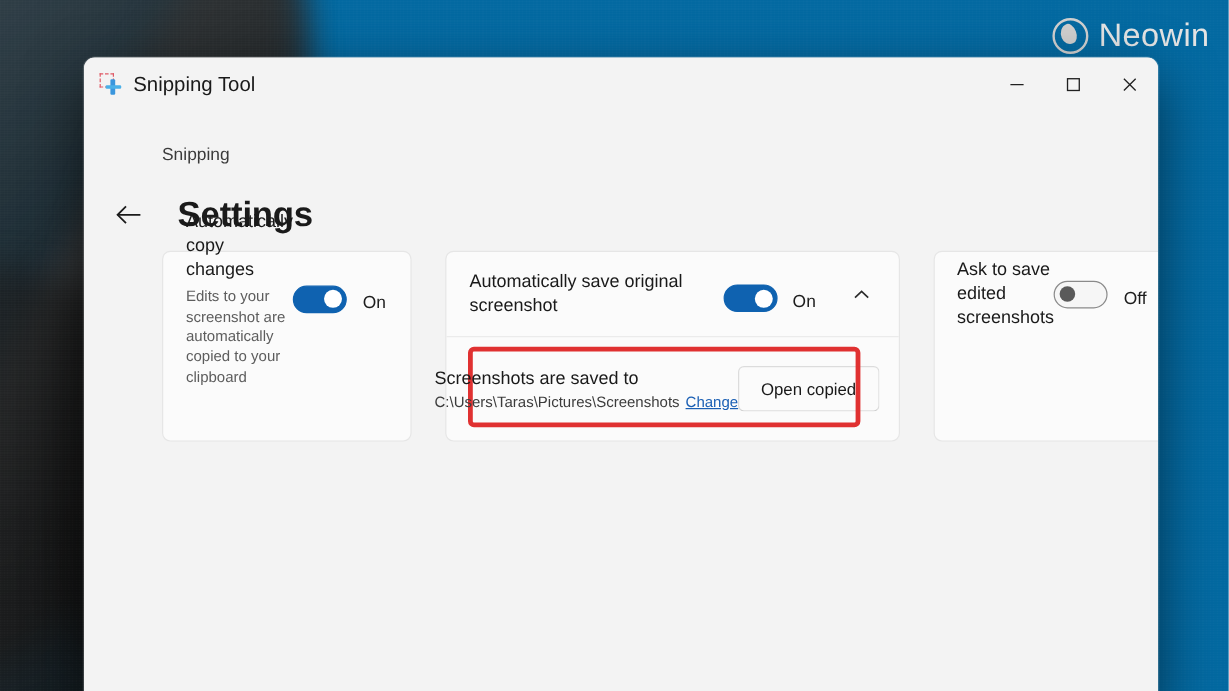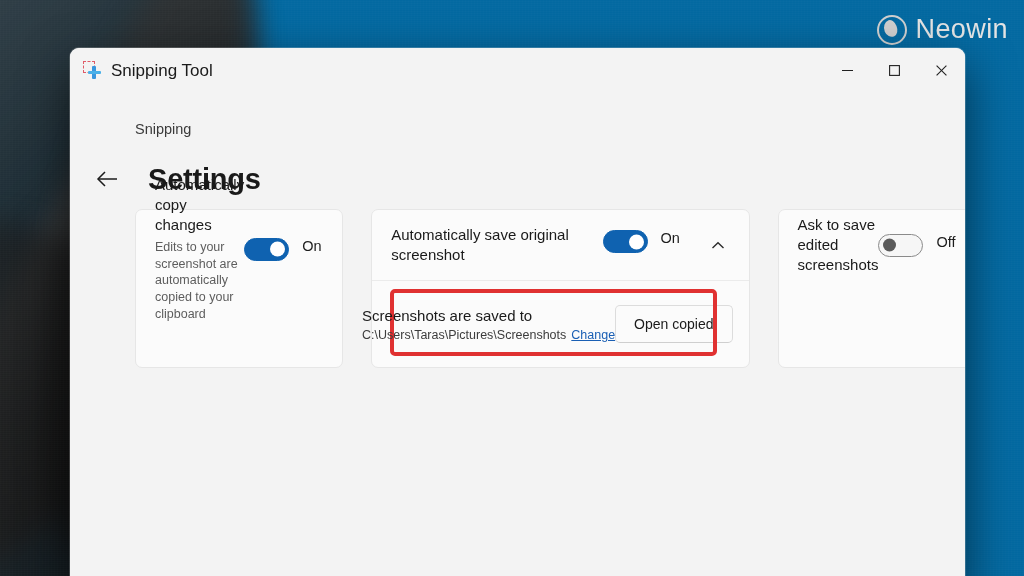--- a/index.html
+++ b/index.html
@@ -231,21 +231,21 @@
     line-height: 1.35;
   }
   .row-sub {
     font-size: 12.5px;
     color: #5d5d5d;
     margin-top: 3px;
     line-height: 1.35;
   }
   .row-right {
     display: flex;
-    align-items: flex-start;
+    align-items: flex-end;
     gap: 13px;
     flex: none;
   }
 
   
   .toggle {
     width: 45px;
     height: 23px;
     border-radius: 12px;
     position: relative;

